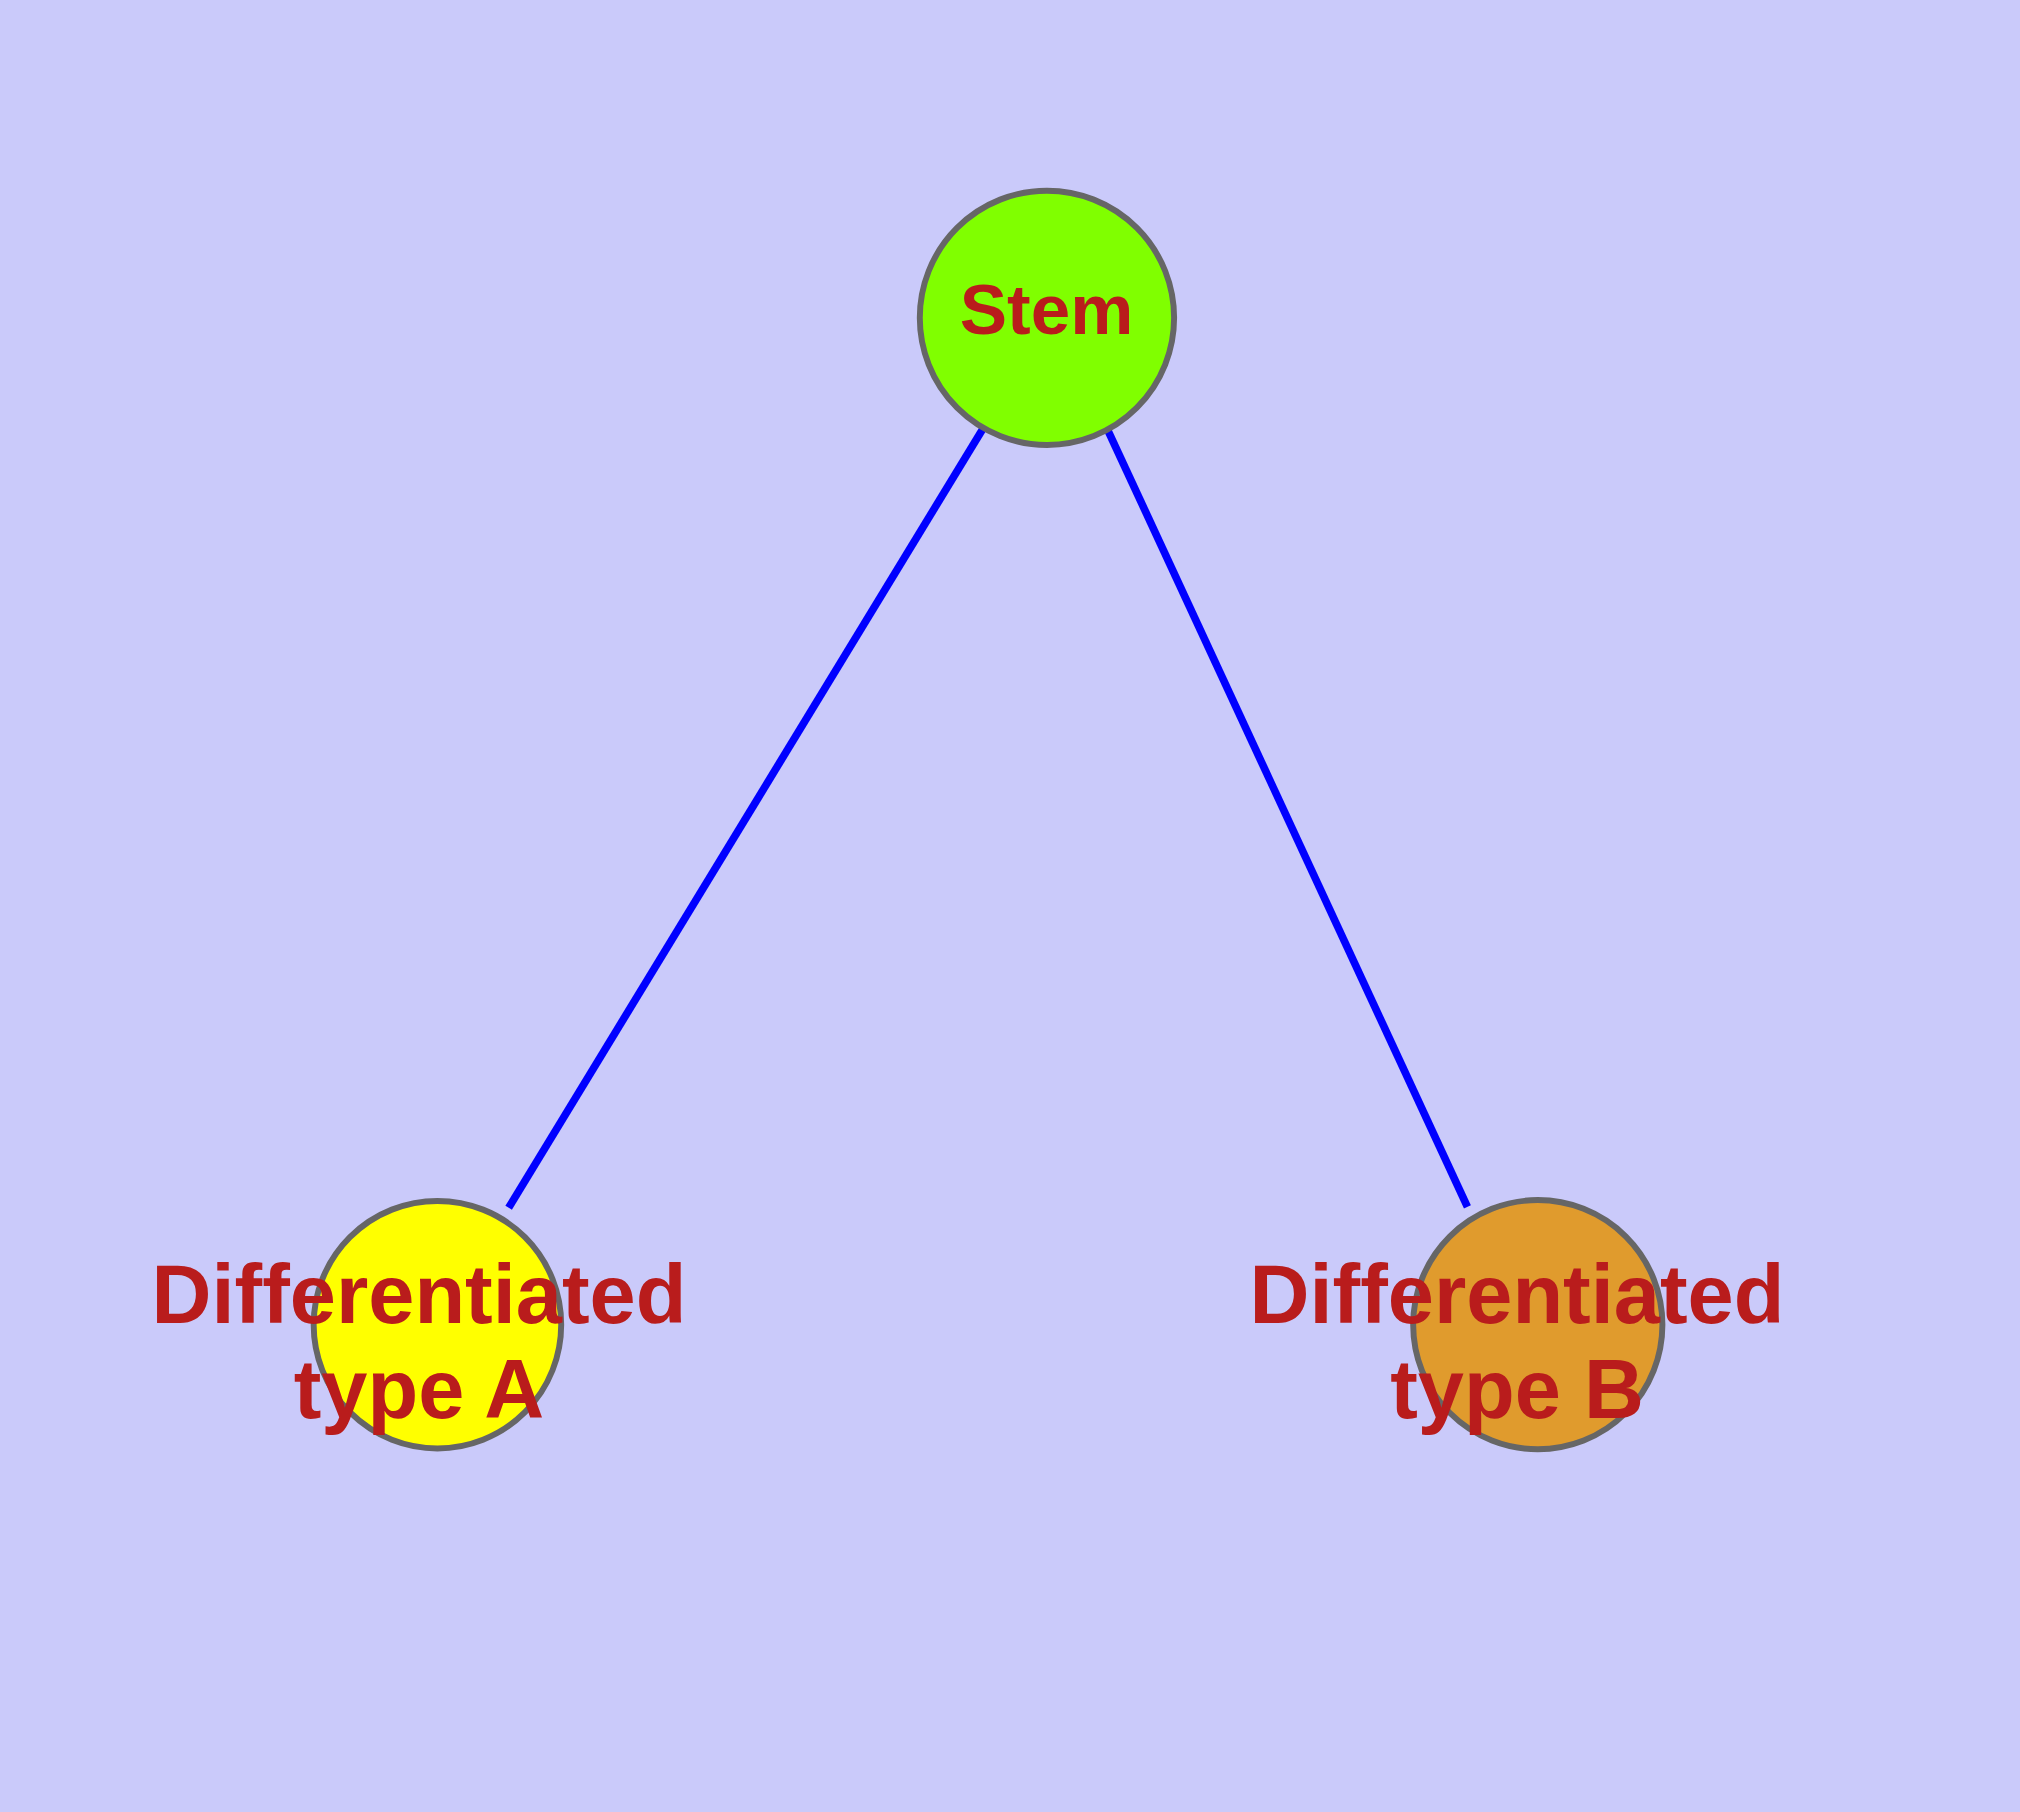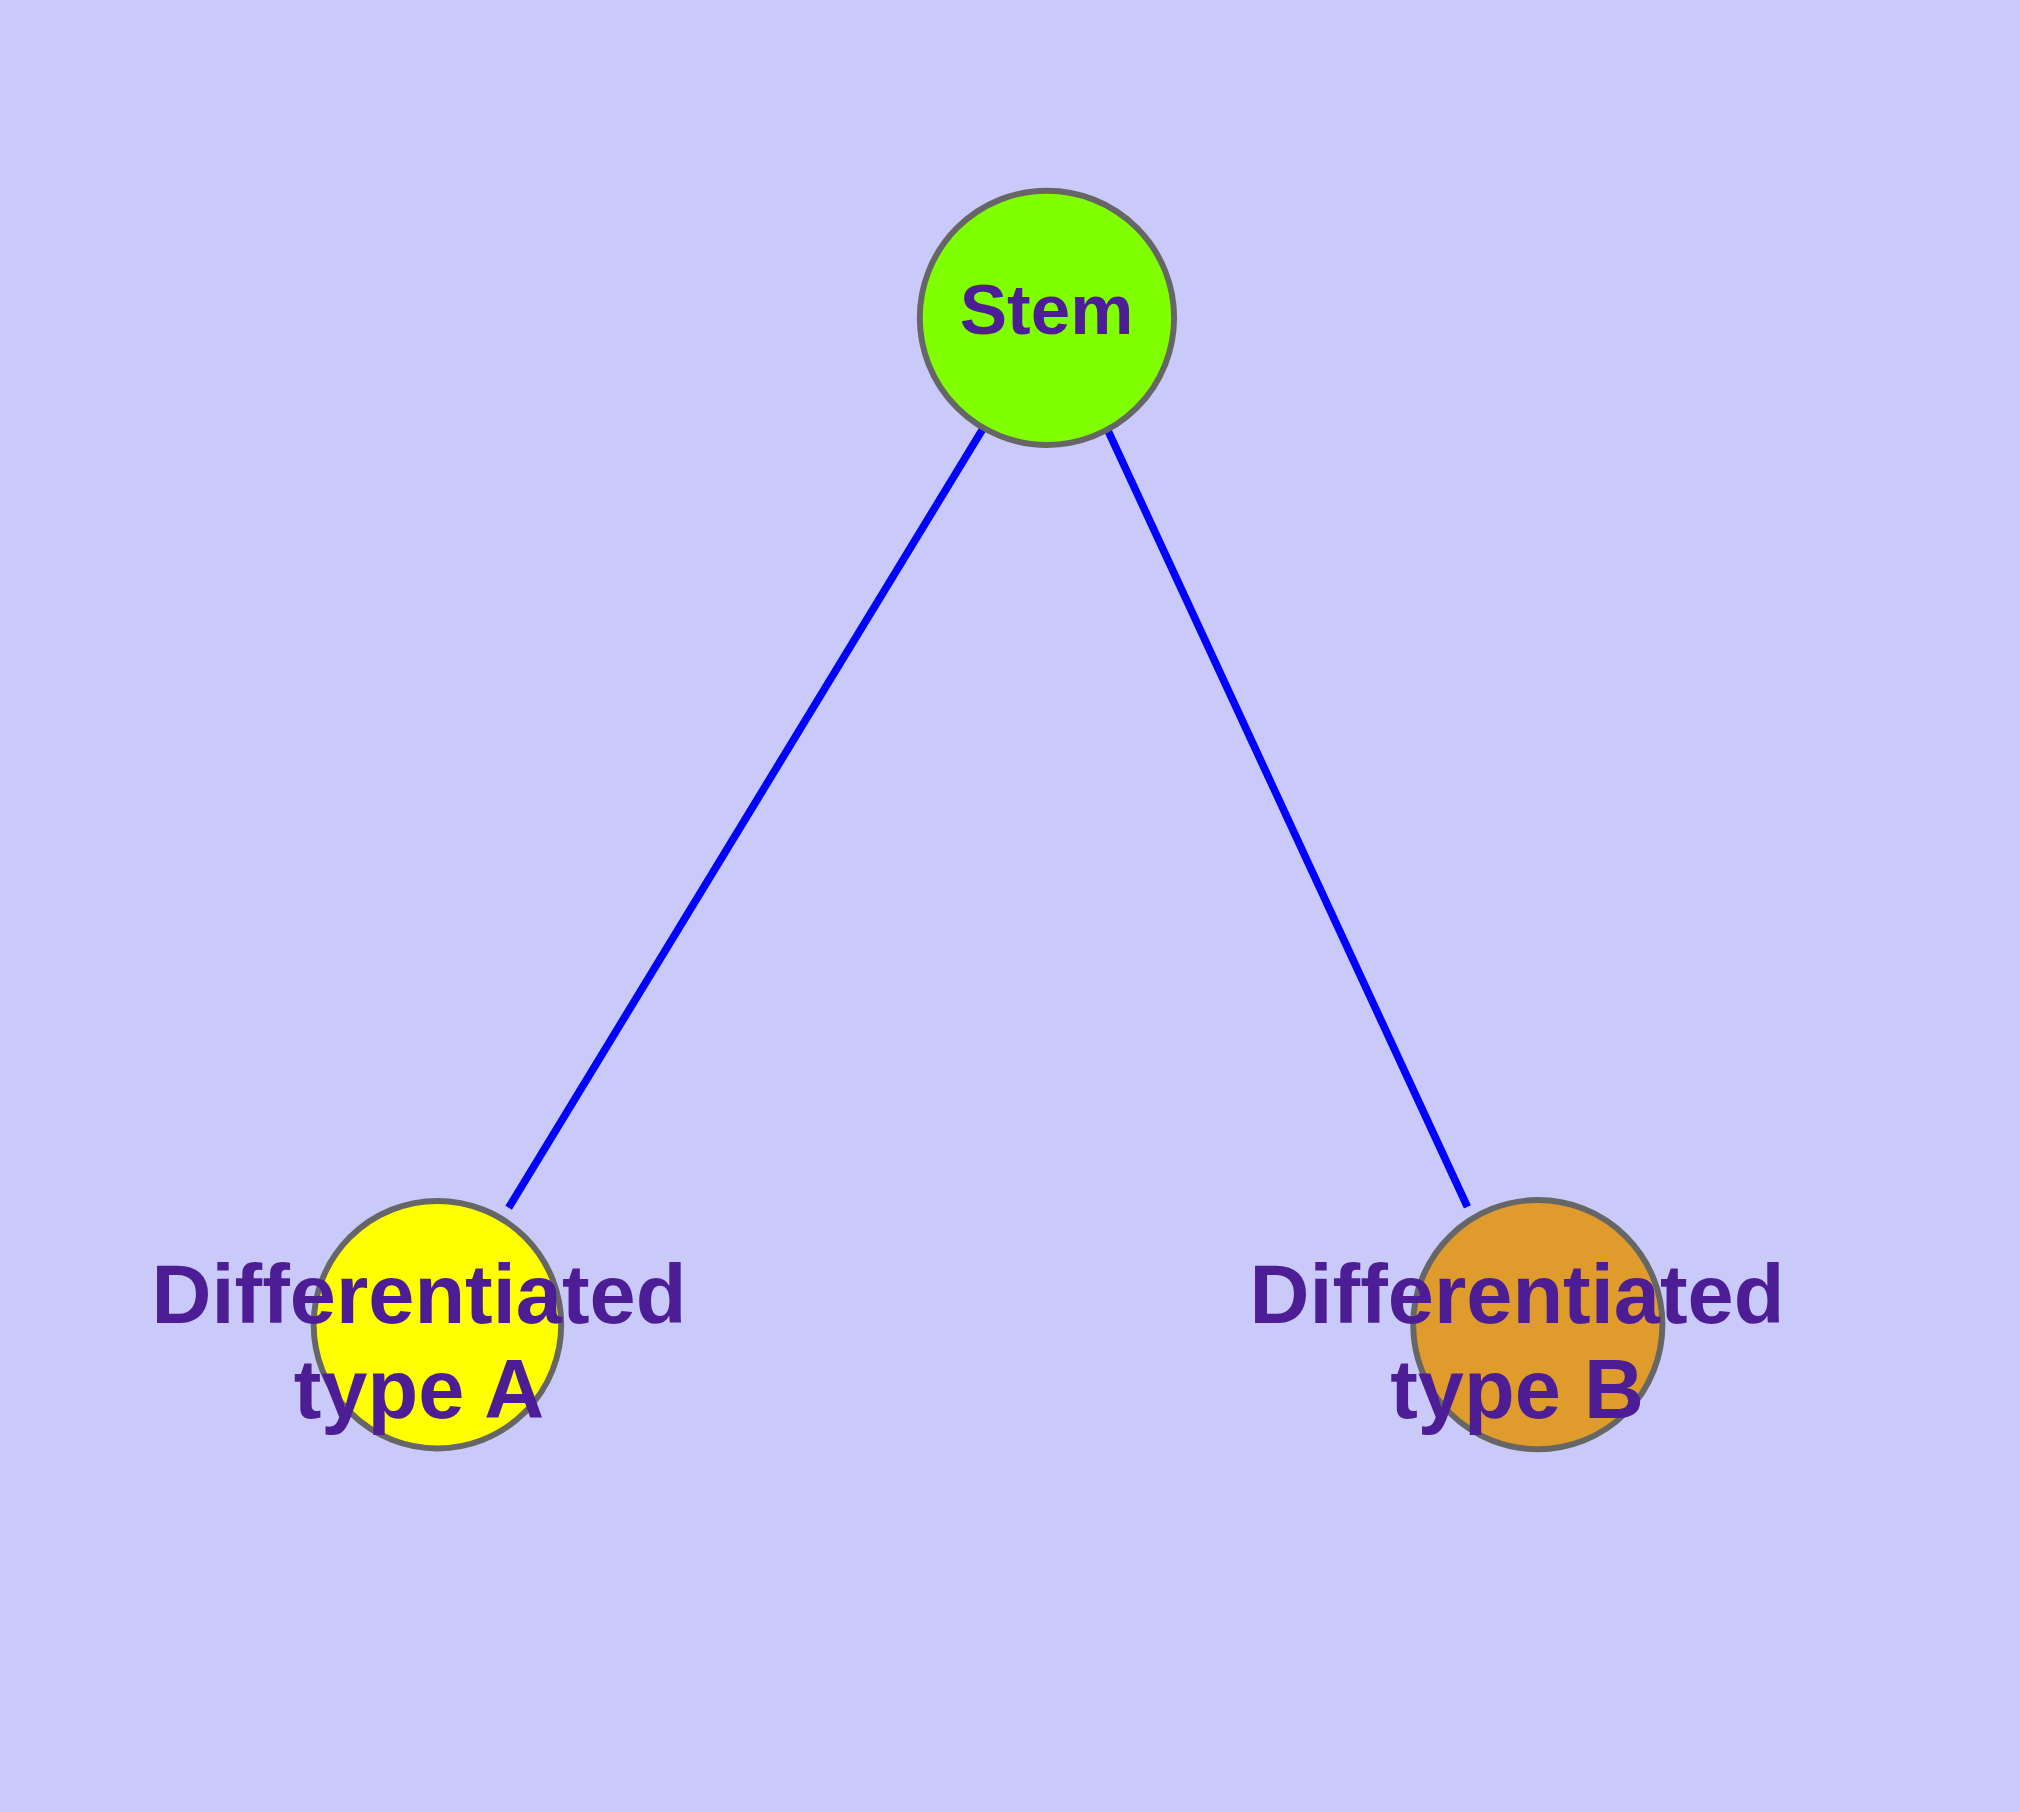--- a/index.html
+++ b/index.html
@@ -19,21 +19,21 @@
   #graph-svg {
     position: absolute;
     left: 0;
     top: 0;
     width: 2021px;
     height: 1812px;
     display: block;
   }
   .node-label {
     position: absolute;
-    color: #4c1d95;
+    color: #b91c1c;
     font-weight: bold;
     font-family: "Liberation Sans", "DejaVu Sans", sans-serif;
     text-align: center;
     white-space: pre;
     line-height: 1.14;
     pointer-events: none;
     -webkit-font-smoothing: antialiased;
   }
   .label-stem {
     font-size: 71px;

